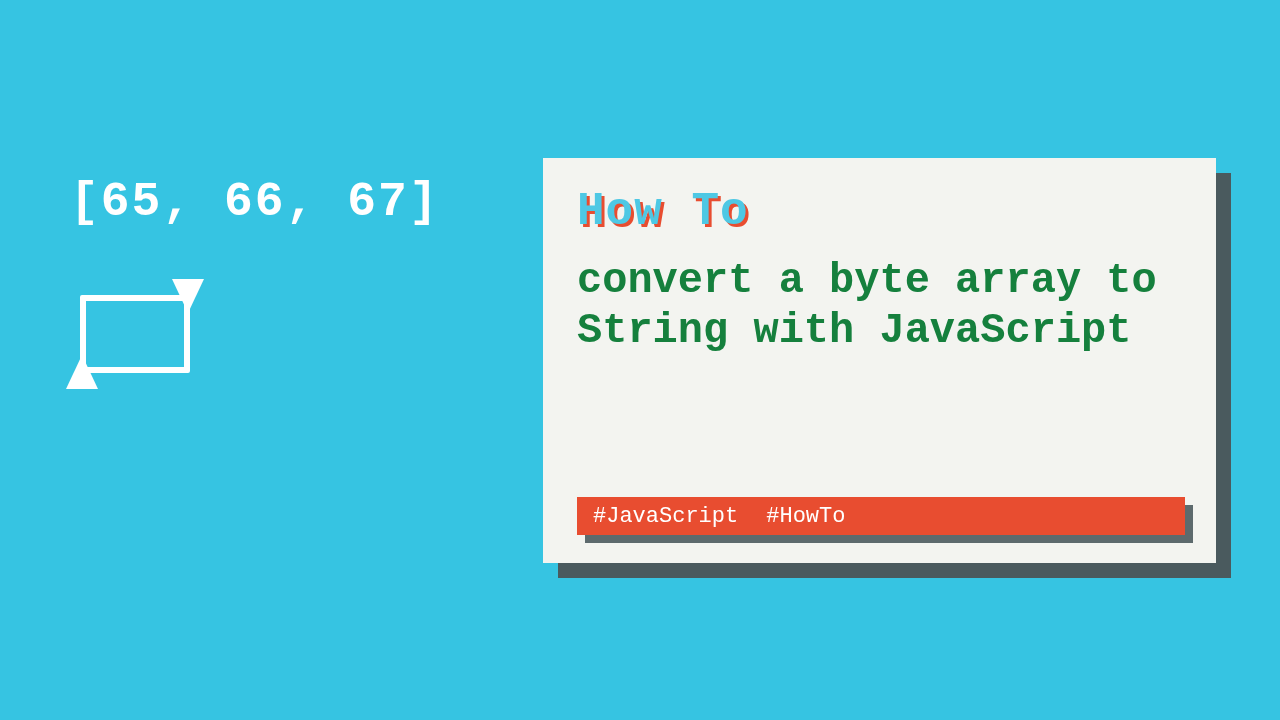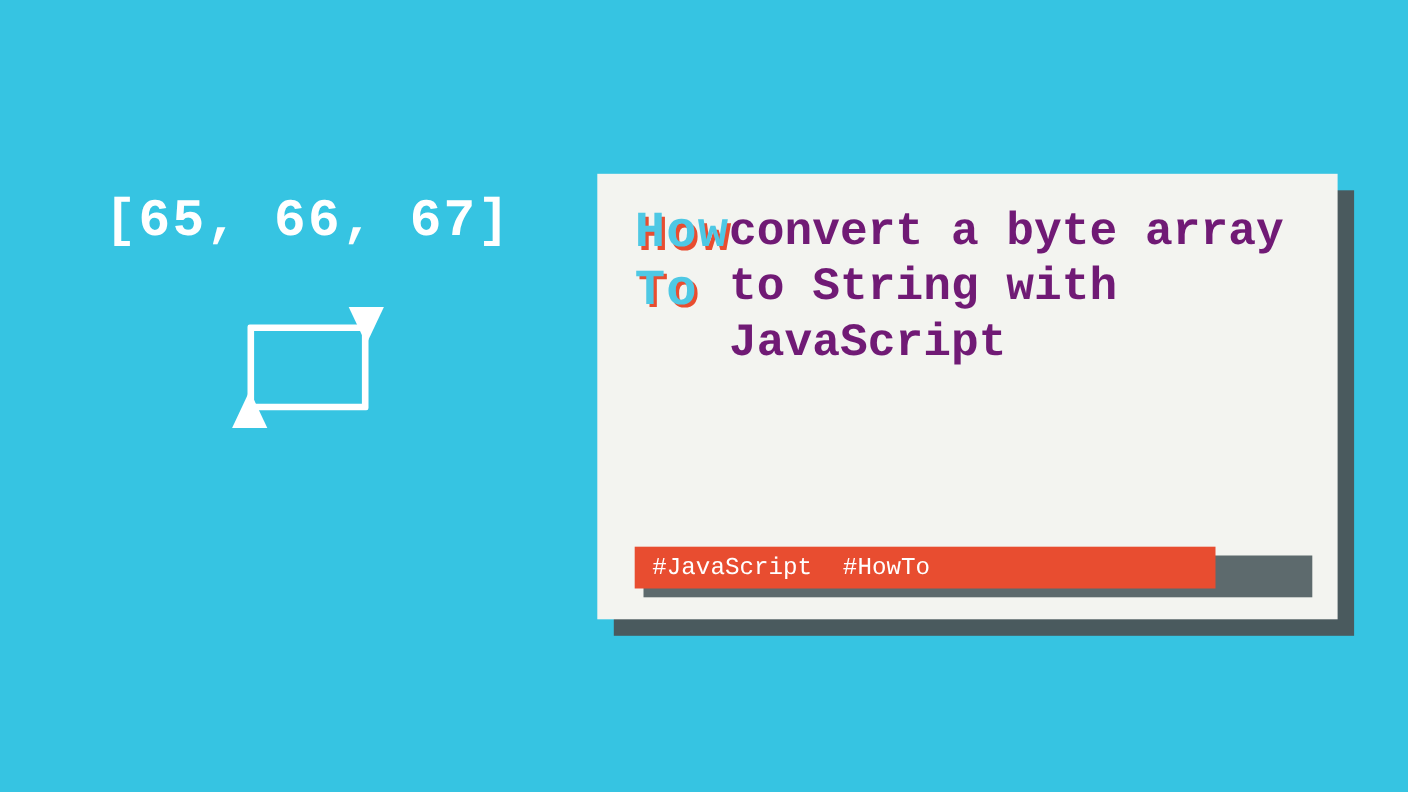--- a/index.html
+++ b/index.html
@@ -13,21 +13,21 @@
   }
   
   
   .left-side {
     position: absolute;
     left: 70px;
     top: 175px;
     width: 420px;
     display: flex;
     flex-direction: column;
-    align-items: center;
+    align-items: flex-start;
   }
   .byte-array {
     color: #ffffff;
     font-size: 48px;
     font-weight: bold;
     letter-spacing: 2px;
     white-space: nowrap;
     font-family: 'Courier New', monospace;
   }
   .convert-icon {
@@ -85,53 +85,53 @@
   }
   .card {
     position: absolute;
     left: 543px;
     top: 158px;
     width: 673px;
     height: 405px;
     background: #f3f4f0;
     padding: 28px 34px 24px 34px;
     display: flex;
-    flex-direction: row;
+    flex-direction: column;
   }
   .card-eyebrow {
     font-size: 46px;
     font-weight: bold;
     color: #4ec8e4;
     text-shadow: 3px 3px 0 #e84d30;
     letter-spacing: 1px;
     font-family: 'Courier New', monospace;
     margin-bottom: 18px;
   }
   .card-title {
     font-size: 42px;
     font-weight: bold;
-    color: #701a75;
+    color: #15803d;
     line-height: 1.2;
     letter-spacing: 0px;
     font-family: 'Courier New', monospace;
     flex-grow: 1;
   }
   .tag-bar-shadow {
     position: absolute;
     left: 42px;
     bottom: 20px;
     width: 608px;
     height: 38px;
     background: #5d6a6d;
   }
   .tag-bar {
     position: absolute;
     left: 34px;
     bottom: 28px;
-    width: 528px;
+    width: 608px;
     height: 38px;
     background: #e84d30;
     color: #fff;
     font-size: 22px;
     font-family: 'Courier New', monospace;
     display: flex;
     align-items: center;
     padding-left: 16px;
     gap: 28px;
   }

